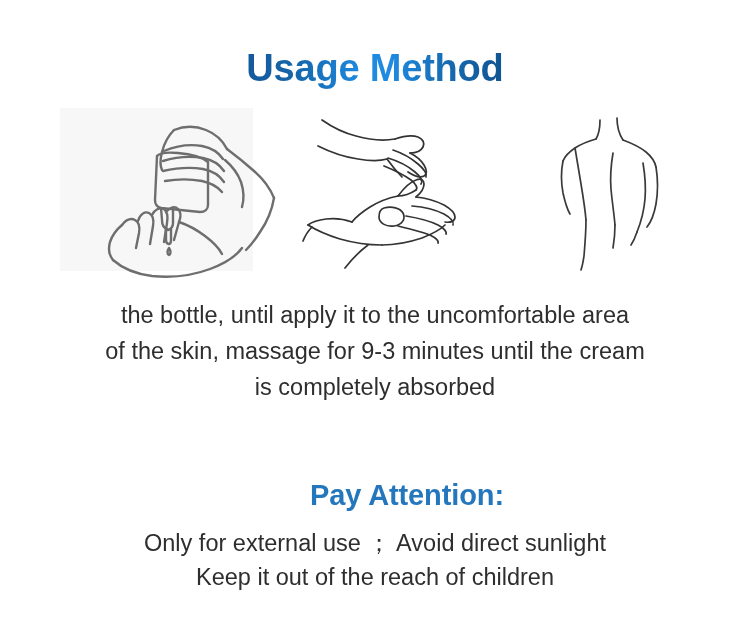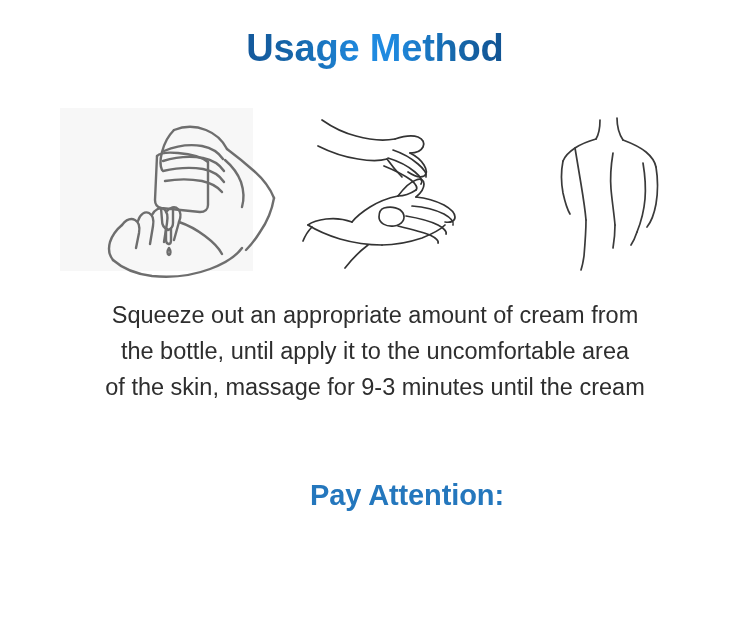--- a/index.html
+++ b/index.html
@@ -19,21 +19,21 @@
   .page {
     position: relative;
     width: 750px;
     height: 644px;
     background: #ffffff;
   }
 
   
   .title-wrap {
     position: absolute;
-    top: 28px;
+    top: 48px;
     left: 0;
     width: 750px;
     text-align: center;
     text-decoration: underline;
   }
   .title {
     display: inline-block;
     font-size: 38px;
     font-weight: bold;
     letter-spacing: -0.2px;
@@ -241,23 +241,27 @@
         <path d="M92 124 C90 130 88 134 86 137"></path>
 
         <path d="M68 45 C66 57 65 69 66 81 C67 93 69 105 70 117"></path>
         <path d="M70 117 C70 126 69 134 68 140"></path>
       </svg>
     </div>
 
   </div>
 
   <div class="body-text">
-    <span class="line">Squeeze out an appropriate amount of cream from</span>
     <span class="line">the bottle, until apply it to the uncomfortable area</span>
     <span class="line">of the skin, massage for 9-3 minutes until the cream</span>
+    <span class="line">is completely absorbed</span>
   </div>
 
   <div class="attention-head-wrap">
     <span class="attention-head">Pay Attention:</span>
   </div>
 
+  <div class="attention-body">
+    <span class="line">Only for external use ；  Avoid direct sunlight</span>
+    <span class="line">Keep it out of the reach of children</span>
+  </div>
 
 </div>
 
 </body></html>

